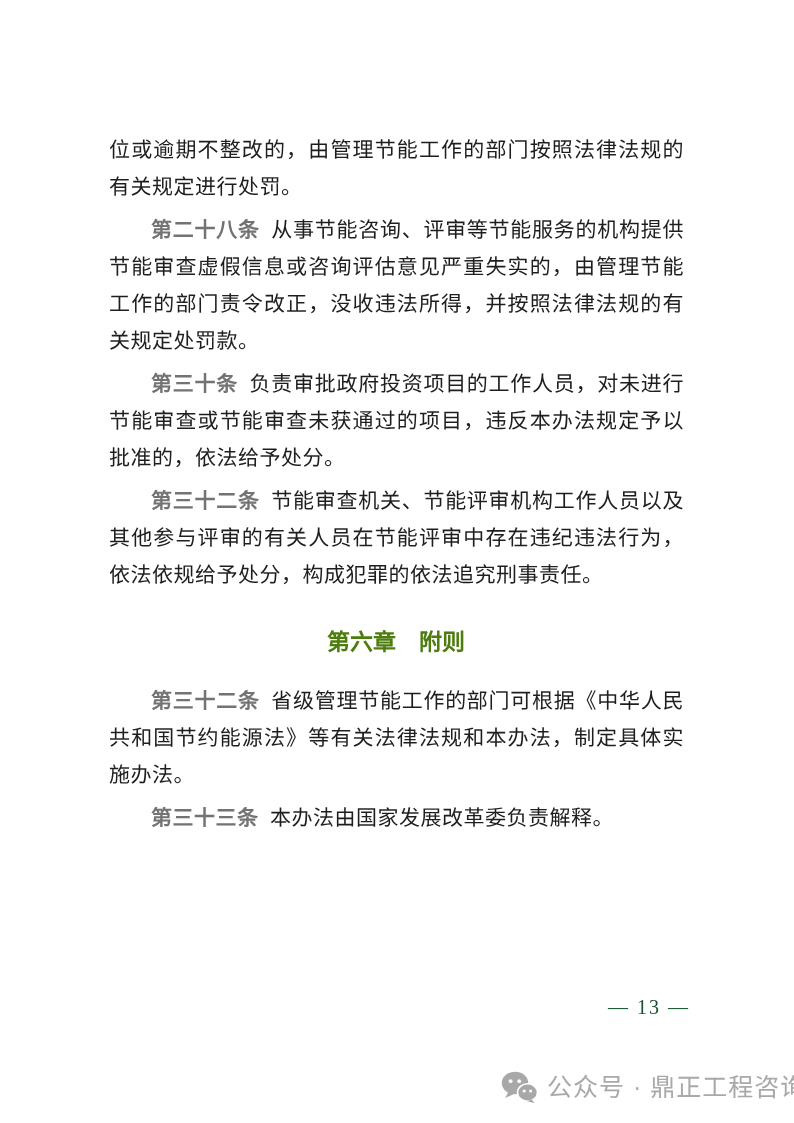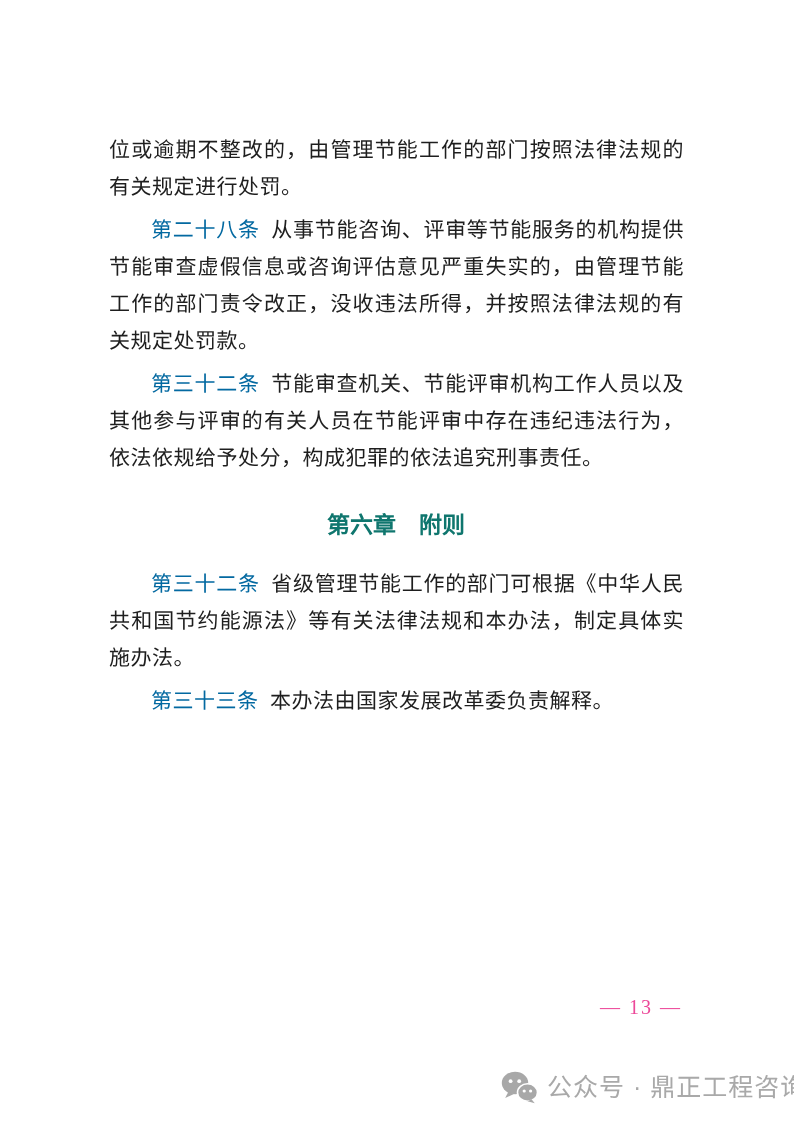--- a/index.html
+++ b/index.html
@@ -22,40 +22,40 @@
     margin: 0 0 6px 1px;
     font-size: 21px;
     line-height: 37px;
     color: #1e1e1e;
     text-align: justify;
     text-justify: inter-ideograph;
     letter-spacing: 0.5px;
   }
   .para.indent { text-indent: 2em; }
   .art-num {
-    font-weight: normal;
-    color: #0369a1;
+    font-weight: bold;
+    color: #737373;
     margin-right: 0.55em;
   }
   .chapter {
     margin: 30px 0 22px 0;
     text-align: center;
     font-size: 23px;
     line-height: 37px;
     font-weight: bold;
-    color: #0f766e;
+    color: #4d7c0f;
   }
   .chapter .chap-num { margin-right: 1em; }
   .page-num {
     position: absolute;
-    right: 112px;
+    right: 104px;
     top: 996px;
     font-size: 20px;
     letter-spacing: 2px;
-    color: #ec4899;
+    color: #14532d;
     font-family: "Liberation Serif", "DejaVu Serif", serif;
   }
   .watermark {
     position: absolute;
     left: 501px;
     top: 1070px;
     display: flex;
     align-items: center;
     gap: 9px;
     color: #a9a9a9;
@@ -72,20 +72,21 @@
 
 <div class="page">
 
   <div class="content">
 
     <p class="para"><span>位或逾期不整改的，由管理节能工作的部门按照法律法规的有关规定进行处罚。</span></p>
 
     <p class="para indent"><span class="art-num">第二十八条</span><span>从事节能咨询、评审等节能服务的机构提供节能审查虚假信息或咨询评估意见严重失实的，由管理节能工作的部门责令改正，没收违法所得，并按照法律法规的有关规定处罚款。</span></p>
 
 
+    <p class="para indent"><span class="art-num">第三十条</span><span>负责审批政府投资项目的工作人员，对未进行节能审查或节能审查未获通过的项目，违反本办法规定予以批准的，依法给予处分。</span></p>
 
     <p class="para indent"><span class="art-num">第三十二条</span><span>节能审查机关、节能评审机构工作人员以及其他参与评审的有关人员在节能评审中存在违纪违法行为，依法依规给予处分，构成犯罪的依法追究刑事责任。</span></p>
 
     <h2 class="chapter"><span class="chap-num">第六章</span><span>附则</span></h2>
 
     <p class="para indent"><span class="art-num">第三十二条</span><span>省级管理节能工作的部门可根据《中华人民共和国节约能源法》等有关法律法规和本办法，制定具体实施办法。</span></p>
 
     <p class="para indent"><span class="art-num">第三十三条</span><span>本办法由国家发展改革委负责解释。</span></p>
 
   </div>

